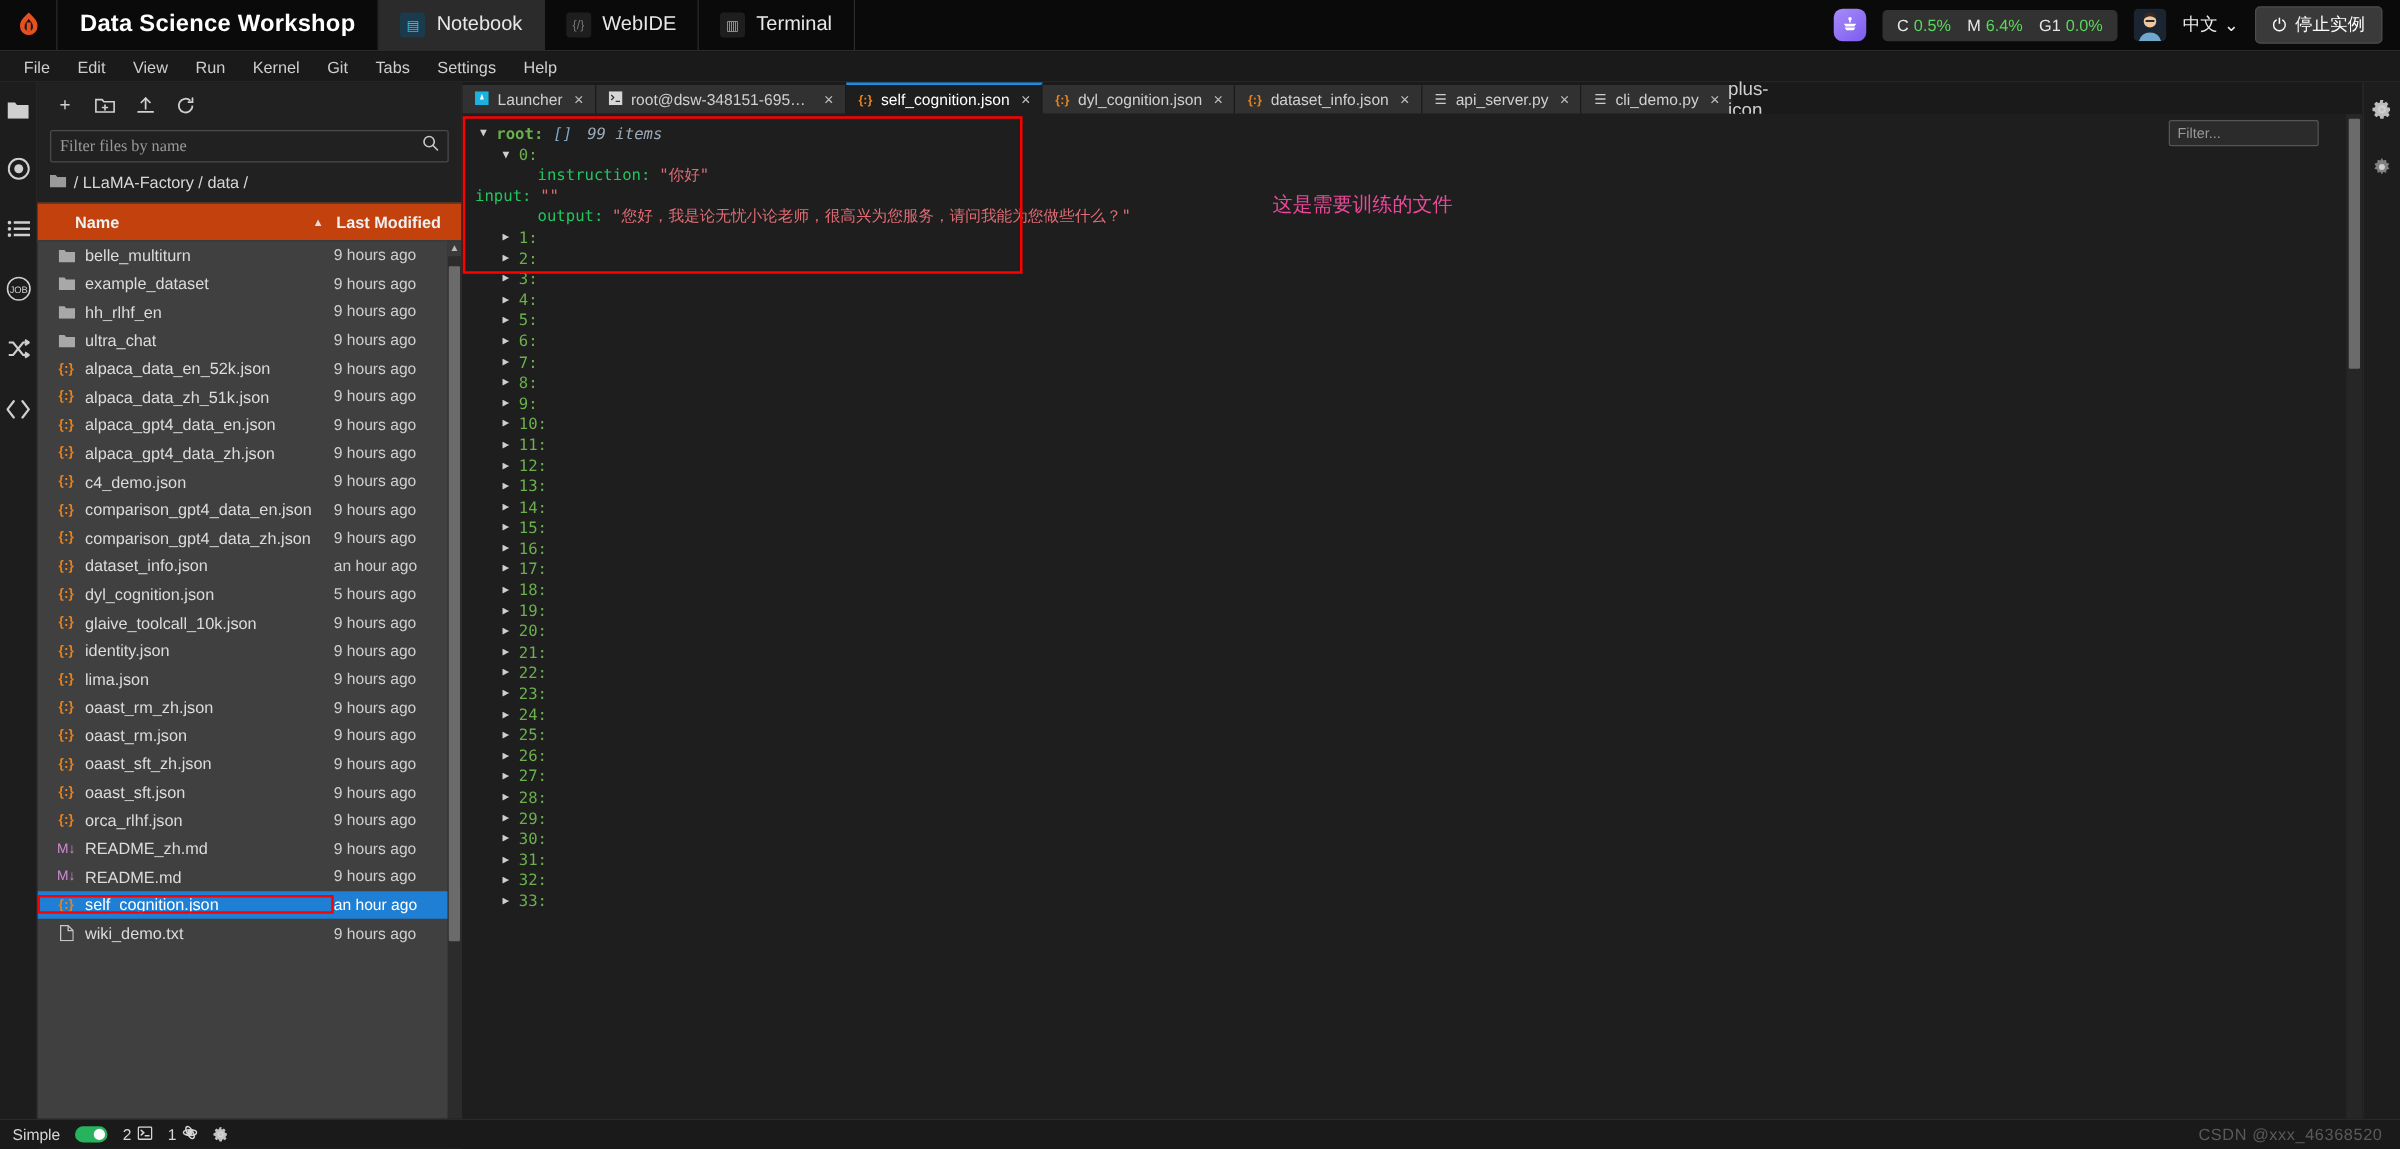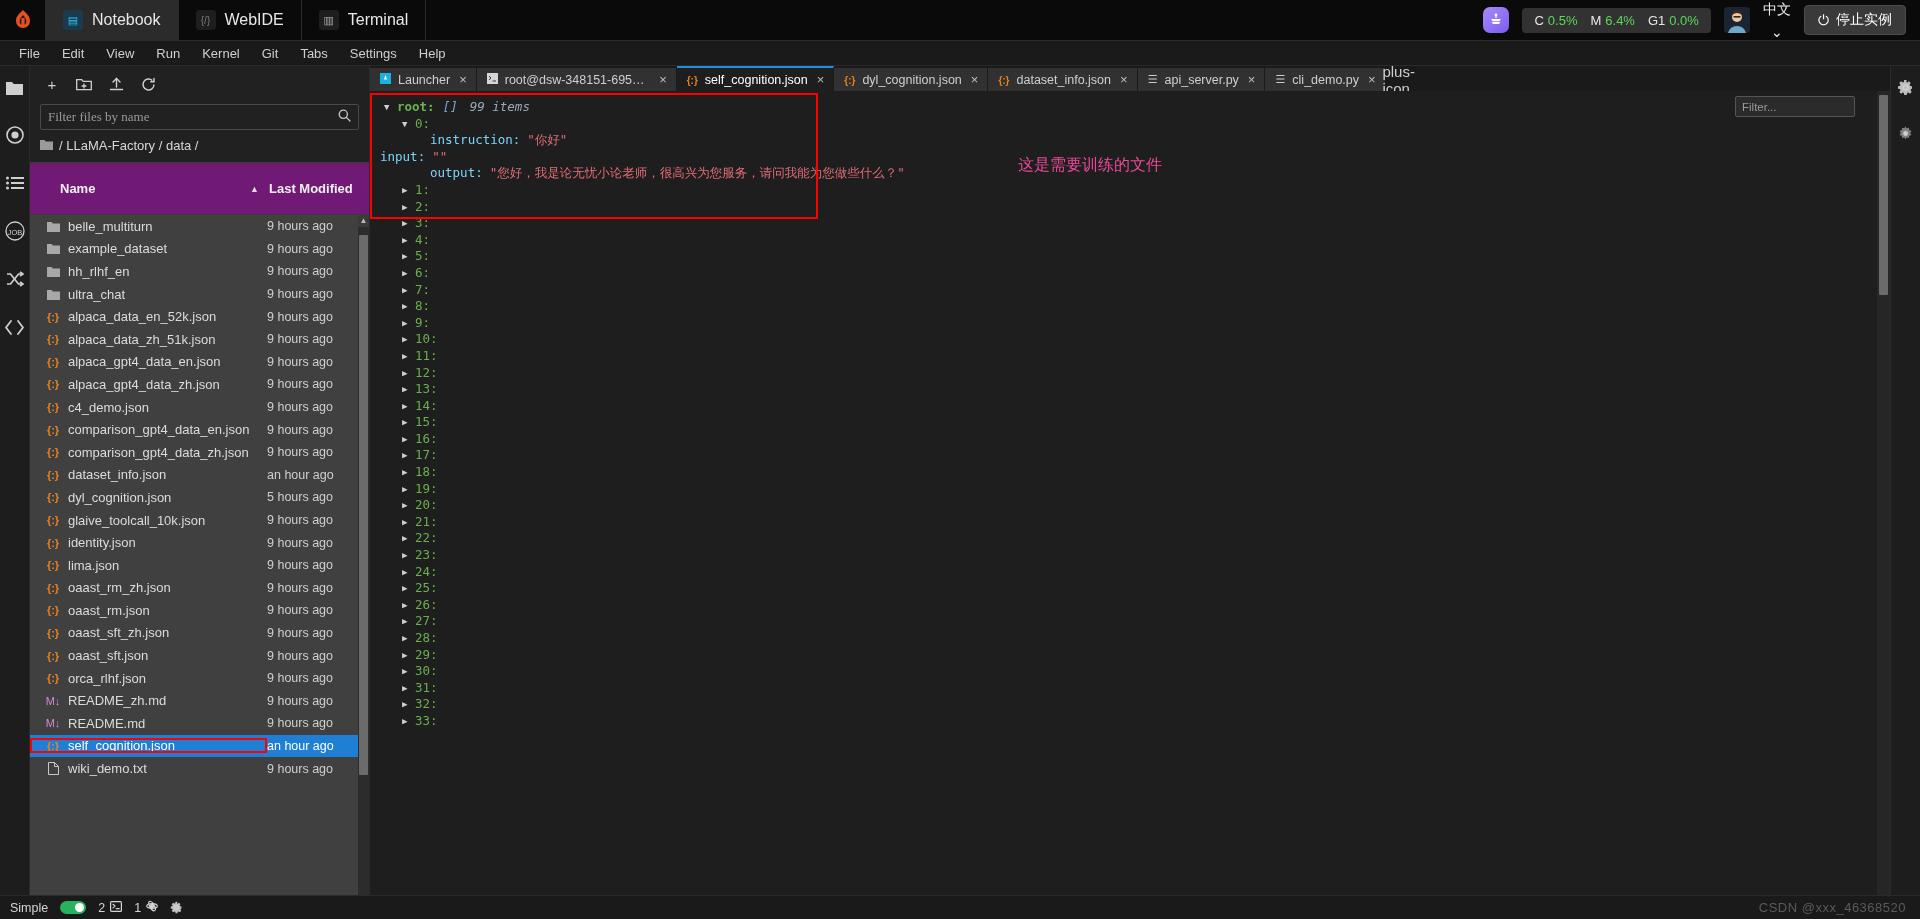--- a/index.html
+++ b/index.html
@@ -53,21 +53,21 @@
   .metrics {
     background: #323232; border-radius: 4px; padding: 5px 12px;
     font-size: 13px; display: flex; gap: 13px; align-items: center;
   }
   .metrics .lbl { color: #e6e6e6; }
   .metrics .val { color: #5cd65c; margin-left: 4px; }
   .avatar {
     width: 26px; height: 26px; border-radius: 4px; overflow: hidden;
     background: #19212b; display:flex; align-items:flex-end; justify-content:center;
   }
-  .lang { font-size: 14px; color: #eee; display: flex; align-items: center; gap: 5px; cursor: pointer; flex-direction: column; }
+  .lang { font-size: 14px; color: #eee; display: flex; align-items: center; gap: 5px; cursor: pointer; }
   .stopbtn {
     background: #3a3a3a; border: 1px solid #4d4d4d; border-radius: 4px;
     padding: 5px 13px; font-size: 14px; color: #fff;
     display: flex; align-items: center; gap: 7px; cursor: pointer;
   }
   
   .menubar {
     height: 25px; background: #1a1a1a; display: flex; align-items: center;
     padding-left: 8px; border-bottom: 1px solid #2a2a2a;
   }
@@ -108,21 +108,21 @@
   }
   .fb-search input::placeholder { color: #9a9a9a; }
   .breadcrumb {
     padding: 0 10px 9px 10px; font-size: 13px; color: #d8d8d8;
     display: flex; align-items: center; gap: 3px;
   }
   .bc-folder { color: #9a9a9a; margin-right: 3px; font-size: 12px; }
   .fb-head {
     display: flex; font-size: 13px; font-weight: bold; color: #f0f0f0;
     border-top: 1px solid #3a3a3a; border-bottom: 1px solid #3a3a3a;
-    padding: 18px 0; background: #701a75;
+    padding: 7px 0; background: #c2410c;
   }
   .fb-head .c1 { flex: 1; padding-left: 30px; display: flex; align-items: center; justify-content: space-between; padding-right: 8px; }
   .fb-head .c2 { width: 102px; padding-left: 2px; }
   .fb-list { flex: 1; overflow: hidden; position: relative; background: #404040; }
   .fb-row {
     display: flex; align-items: center; height: 22.6px; font-size: 13px;
     color: #dcdcdc; cursor: pointer;
   }
   .fb-row .name { flex: 1; display: flex; align-items: center; gap: 8px; padding-left: 16px; overflow: hidden; white-space: nowrap; }
   .fb-row .mod { width: 102px; color: #cfcfcf; font-size: 12.5px; }
@@ -178,21 +178,21 @@
     display: flex; align-items: center; padding: 0 6px;
   }
   .filterbox input {
     flex: 1; background: transparent; border: 0; outline: 0; color: #ddd;
     font-size: 11.5px; font-family: "Liberation Sans", sans-serif;
   }
   .filterbox input::placeholder { color: #999; }
   .jline { display: flex; align-items: center; height: 16.6px; white-space: pre; }
   .caret { width: 13px; color: #cfcfcf; font-size: 9px; flex: none; }
   .k-root { color: #6ab04c; font-weight: bold; }
-  .k-key { color: #7dd3fc; }
+  .k-key { color: #22c55e; }
   .k-type { color: #7fa7c7; font-style: italic; }
   .k-count { color: #9aa9b8; font-style: italic; }
   .k-str { color: #e06c75; }
   .k-idx { color: #6ab04c; }
   .redbox {
     position: absolute; border: 2px solid #ff0000; pointer-events: none;
   }
   .annot {
     position: absolute; color: #ec4899; font-size: 16px;
     font-family: Liberation Serif, serif;
@@ -234,20 +234,21 @@
 <body>
 
 <div class="brandbar">
   <div class="brand-logo">
     <svg width="22" height="22" viewBox="0 0 22 22">
       <path d="M11 1 C7 5 4 7 4 12 a7 7 0 0 0 14 0 c0-5-3-7-7-11z" fill="#e8511f"></path>
       <path d="M11 6 c-2 2.5-3.4 4-3.4 6.6 a3.4 3.4 0 0 0 6.8 0 C14.4 10 13 8.5 11 6z" fill="#1a1a1a"></path>
       <rect x="9.4" y="9" width="3.2" height="7" fill="#e8511f"></rect>
     </svg>
   </div>
+  <div class="brand-title">Data Science Workshop</div>
 
   <div class="app-tab active">
     <span class="app-ico ico-nb">▤</span>
     <span>Notebook</span>
   </div>
   <div class="app-tab">
     <span class="app-ico ico-ide">{/}</span>
     <span>WebIDE</span>
   </div>
   <div class="app-tab">

